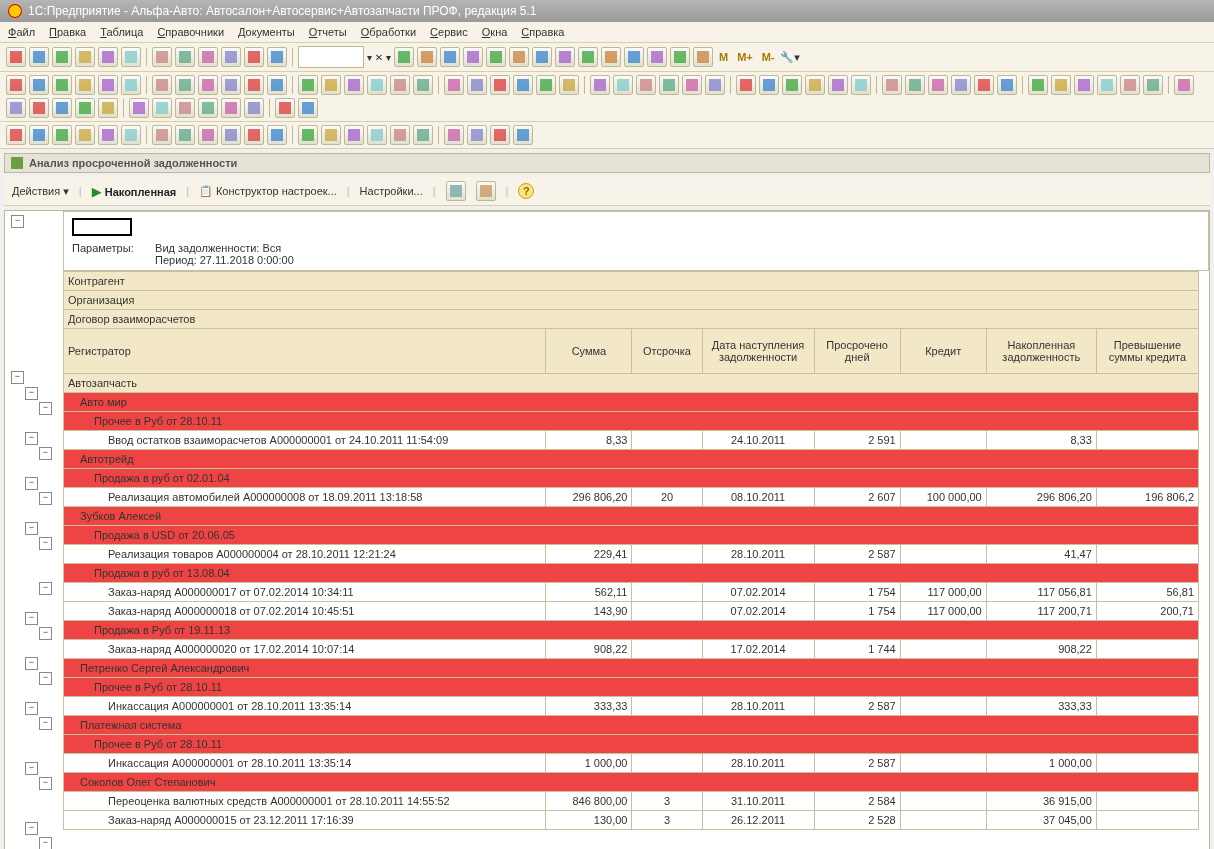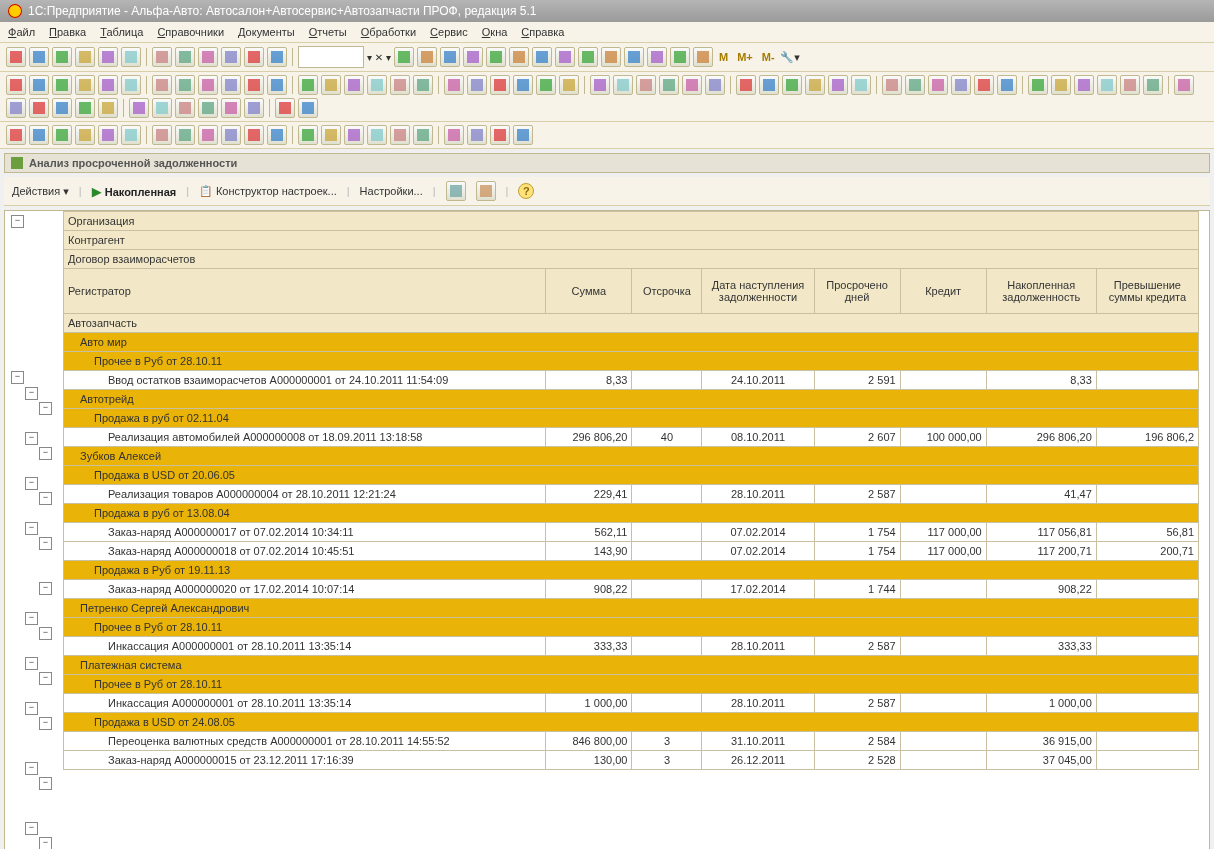--- a/index.html
+++ b/index.html
@@ -25,21 +25,21 @@
 .tree-col{position:absolute;left:0;top:0;width:58px;bottom:0;background:#fff}
 .tree-col .node{position:absolute;left:6px;width:11px;height:11px;border:1px solid #888;background:#fff;font-size:9px;line-height:9px;text-align:center;cursor:pointer;color:#444}
 .tree-col .node.d1{left:6px}.tree-col .node.d2{left:20px}.tree-col .node.d3{left:34px}
 .content{margin-left:58px}
 table{border-collapse:collapse;width:1136px;table-layout:fixed}
 td{border:1px solid #c8c0a0;padding:2px 4px;height:14px;overflow:hidden;white-space:nowrap;text-overflow:ellipsis;font-size:11px}
 td.num{text-align:right}
 td.ctr{text-align:center}
 tr.hdr td{background:#f2e8c8;font-weight:normal;text-align:center;vertical-align:middle}
 tr.band td{background:#f2e8c8}
-tr.band-l td{background:#eab308}
+tr.band-l td{background:#ef4444}
 tr.data td{background:#fff}
 .params-cell{border:1px solid #c8c0a0;padding:6px 8px;background:#fff}
 .params-label{display:inline-block;width:80px;vertical-align:top}
 .blackbox{display:inline-block;width:56px;height:14px;border:2px solid #000;background:#fff;margin-bottom:4px}
 col.c-name{width:482px}col.c-sum{width:86px}col.c-ots{width:70px}col.c-date{width:112px}col.c-days{width:86px}col.c-cred{width:86px}col.c-acc{width:110px}col.c-exc{width:102px}
 .ind1{padding-left:16px}.ind2{padding-left:30px}.ind3{padding-left:44px}
 </style>
 </head>
 <body>
 
@@ -226,37 +226,45 @@
       <div class="node d2" style="top: 446px;">−</div>
       <div class="node d3" style="top: 461px;">−</div>
       <div class="node d2" style="top: 491px;">−</div>
       <div class="node d3" style="top: 506px;">−</div>
       <div class="node d2" style="top: 551px;">−</div>
       <div class="node d3" style="top: 566px;">−</div>
       <div class="node d2" style="top: 611px;">−</div>
       <div class="node d3" style="top: 626px;">−</div>
     </div>
   <div class="content">
+    <div class="params-cell" style="height:46px">
+      <span class="blackbox"></span><br>
+      <span class="params-label">Параметры:</span>
+      <span style="display:inline-block">
+        <span>Вид задолженности: Вся</span><br>
+        <span>Период: 27.11.2018 0:00:00</span>
+      </span>
+    </div>
     <table>
       <colgroup>
           <col class="c-name">
           <col class="c-sum">
           <col class="c-ots">
           <col class="c-date">
           <col class="c-days">
           <col class="c-cred">
           <col class="c-acc">
           <col class="c-exc">
         </colgroup>
       <tbody id="tbody">
         <tr class="band">
+            <td colspan="8">Контрагент</td>
+          </tr>
+        <tr class="band">
             <td colspan="8">Организация</td>
-          </tr>
-        <tr class="band">
-            <td colspan="8">Контрагент</td>
           </tr>
         <tr class="band">
             <td colspan="8">Договор взаиморасчетов</td>
           </tr>
         <tr class="hdr">
           <td style="text-align:left;background:#f2e8c8">Регистратор</td>
           <td>Сумма</td>
           <td>Отсрочка</td>
           <td style="white-space:normal;height:40px">Дата наступления задолженности</td>
           <td style="white-space:normal">Просрочено дней</td>
@@ -280,26 +288,26 @@
             <td class="ctr">24.10.2011</td>
             <td class="num">2 591</td>
             <td class="num"></td>
             <td class="num">8,33</td>
             <td class="num"></td>
           </tr>
           <tr class="band-l">
             <td colspan="8" class="ind1">Автотрейд</td>
           </tr>
           <tr class="band-l">
-            <td colspan="8" class="ind2">Продажа в руб от 02.11.04</td>
+            <td colspan="8" class="ind2">Продажа в руб от 02.01.04</td>
           </tr>
           <tr class="data">
             <td class="ind3">Реализация автомобилей А000000008 от 18.09.2011 13:18:58</td>
             <td class="num">296 806,20</td>
-            <td class="ctr">40</td>
+            <td class="ctr">20</td>
             <td class="ctr">08.10.2011</td>
             <td class="num">2 607</td>
             <td class="num">100 000,00</td>
             <td class="num">296 806,20</td>
             <td class="num">196 806,2</td>
           </tr>
           <tr class="band-l">
             <td colspan="8" class="ind1">Зубков Алексей</td>
           </tr>
           <tr class="band-l">
@@ -377,21 +385,21 @@
             <td class="ind3">Инкассация А000000001 от 28.10.2011 13:35:14</td>
             <td class="num">1 000,00</td>
             <td class="ctr"></td>
             <td class="ctr">28.10.2011</td>
             <td class="num">2 587</td>
             <td class="num"></td>
             <td class="num">1 000,00</td>
             <td class="num"></td>
           </tr>
           <tr class="band-l">
-            <td colspan="8" class="ind2">Продажа в USD от 24.08.05</td>
+            <td colspan="8" class="ind1">Соколов Олег Степанович</td>
           </tr>
           <tr class="data">
             <td class="ind3">Переоценка валютных средств А000000001 от 28.10.2011 14:55:52</td>
             <td class="num">846 800,00</td>
             <td class="ctr">3</td>
             <td class="ctr">31.10.2011</td>
             <td class="num">2 584</td>
             <td class="num"></td>
             <td class="num">36 915,00</td>
             <td class="num"></td>

